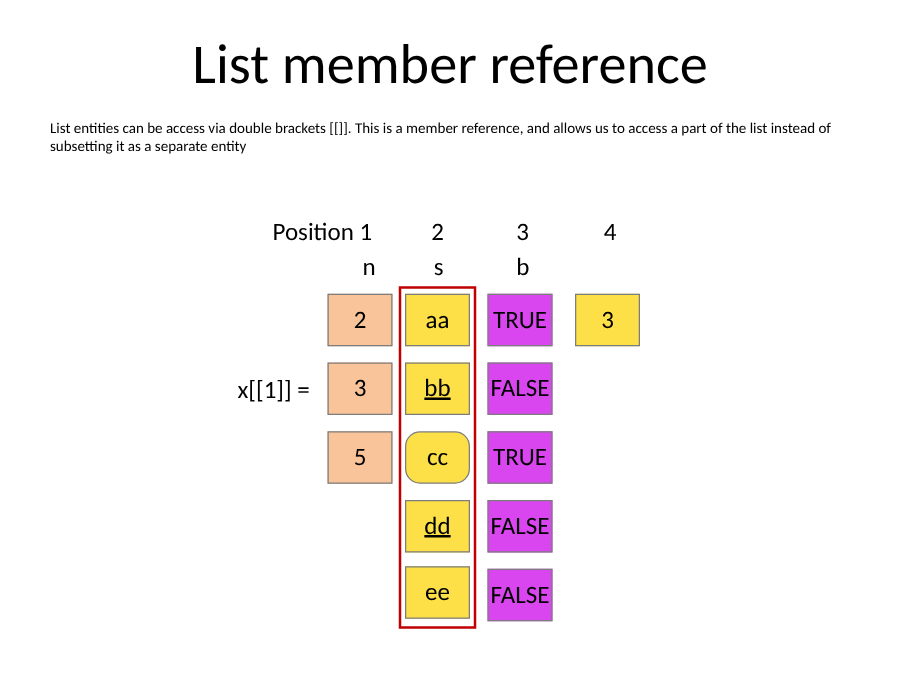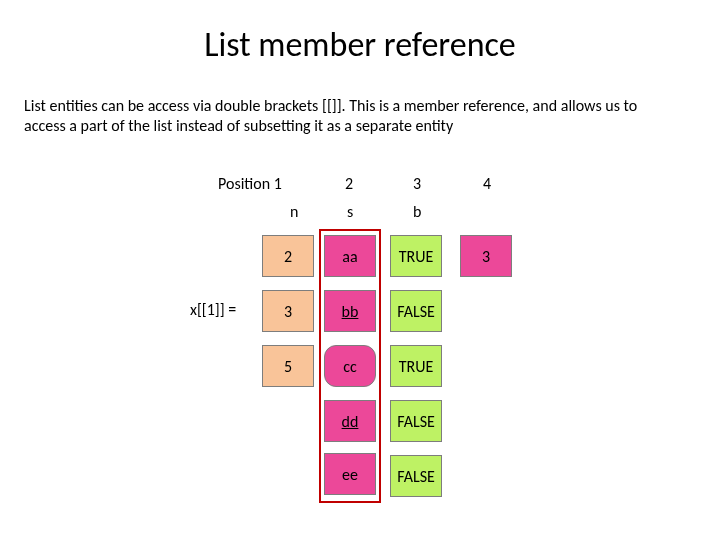--- a/index.html
+++ b/index.html
@@ -11,54 +11,54 @@
     font-family: Calibri, Arial, sans-serif;
     color: #000;
     position: relative;
   }
   .title {
     position: absolute;
     top: 24px;
     left: 0;
     width: 720px;
     text-align: center;
-    font-size: 34px;
+    font-size: 45px;
     font-weight: 400;
   }
   .desc {
     position: absolute;
     top: 96px;
-    left: 24px;
+    left: 40px;
     width: 640px;
-    font-size: 16px;
+    font-size: 12px;
     line-height: 1.25;
   }
   .stage {
     position: absolute;
     left: 0;
     top: 170px;
     width: 720px;
   }
   .pos-label, .head-label, .cell, .xlabel {
     position: absolute;
-    font-size: 16px;
+    font-size: 20px;
   }
   .pos-label { top: 4px; }
   .head-label { top: 32px; }
   .cell {
     width: 52px;
     height: 42px;
     display: flex;
     align-items: center;
     justify-content: center;
     border: 1px solid #7d7d7d;
   }
   .orange { background: #f9c499; }
-  .blue   { background: #ec4899; }
-  .lav    { background: #bef264; }
+  .blue   { background: #fde047; }
+  .lav    { background: #d946ef; }
   .highlight-box {
     position: absolute;
     border: 2px solid #c00000;
     background: transparent;
   }
 </style>
 </head>
 <body>
 
 <div class="title">List member reference</div>

